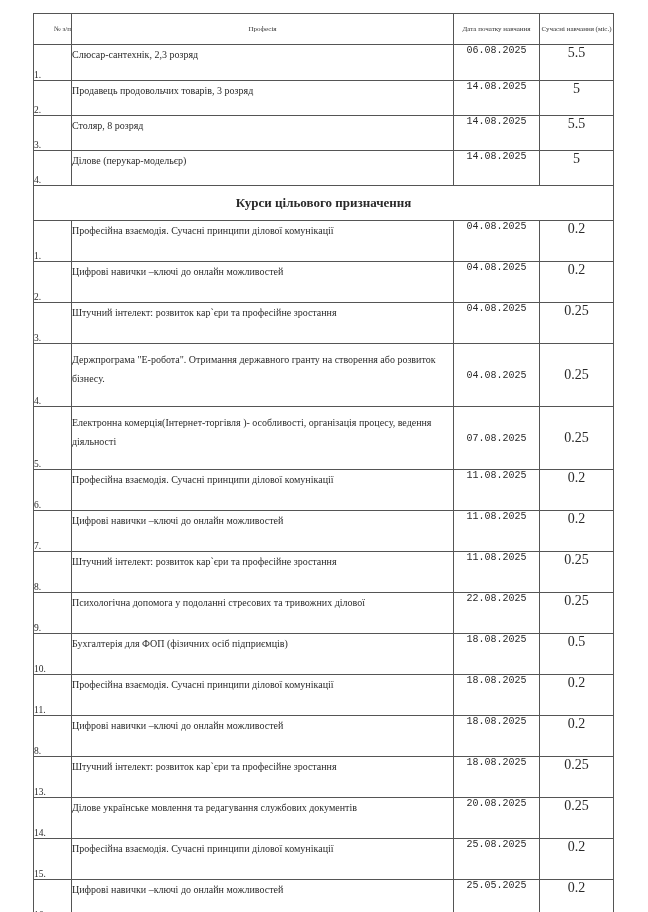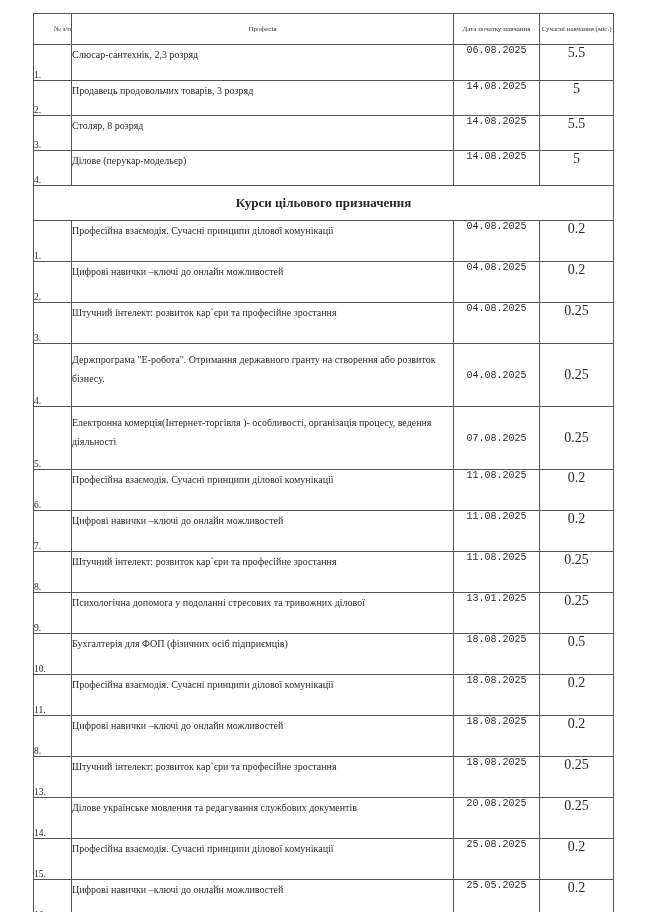--- a/index.html
+++ b/index.html
@@ -120,21 +120,21 @@
       </tr>
       <tr class="r-tall">
         <td class="num">8.</td>
         <td class="prof">Штучний інтелект: розвиток кар`єри та професійне зростання</td>
         <td class="date">11.08.2025</td>
         <td class="term">0.25</td>
       </tr>
       <tr class="r-tall">
         <td class="num">9.</td>
         <td class="prof">Психологічна допомога у подоланні стресових та тривожних ділової</td>
-        <td class="date">13.01.2025</td>
+        <td class="date">22.08.2025</td>
         <td class="term">0.25</td>
       </tr>
       <tr class="r-tall">
         <td class="num">10.</td>
         <td class="prof">Бухгалтерія для ФОП (фізичних осіб підприємців)</td>
         <td class="date">18.08.2025</td>
         <td class="term">0.5</td>
       </tr>
       <tr class="r-tall">
         <td class="num">11.</td>

